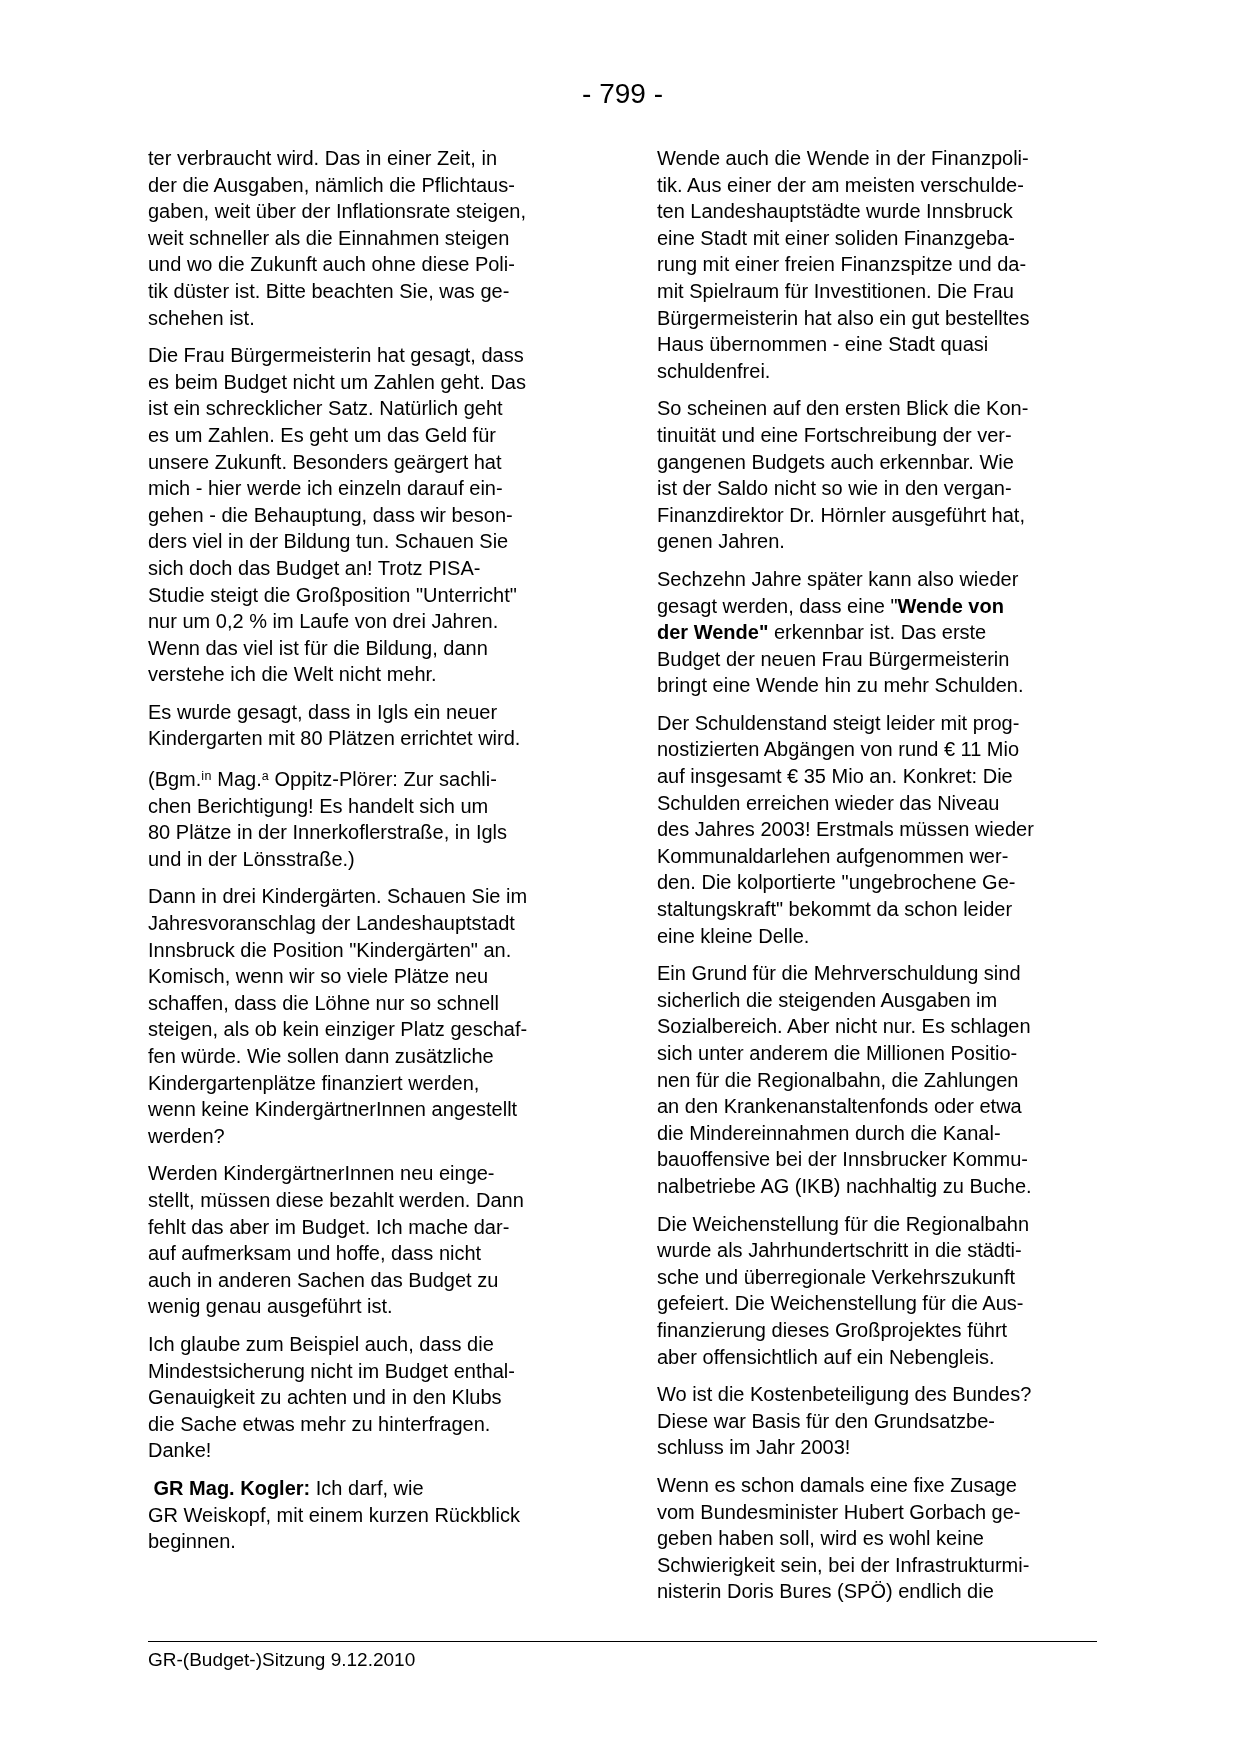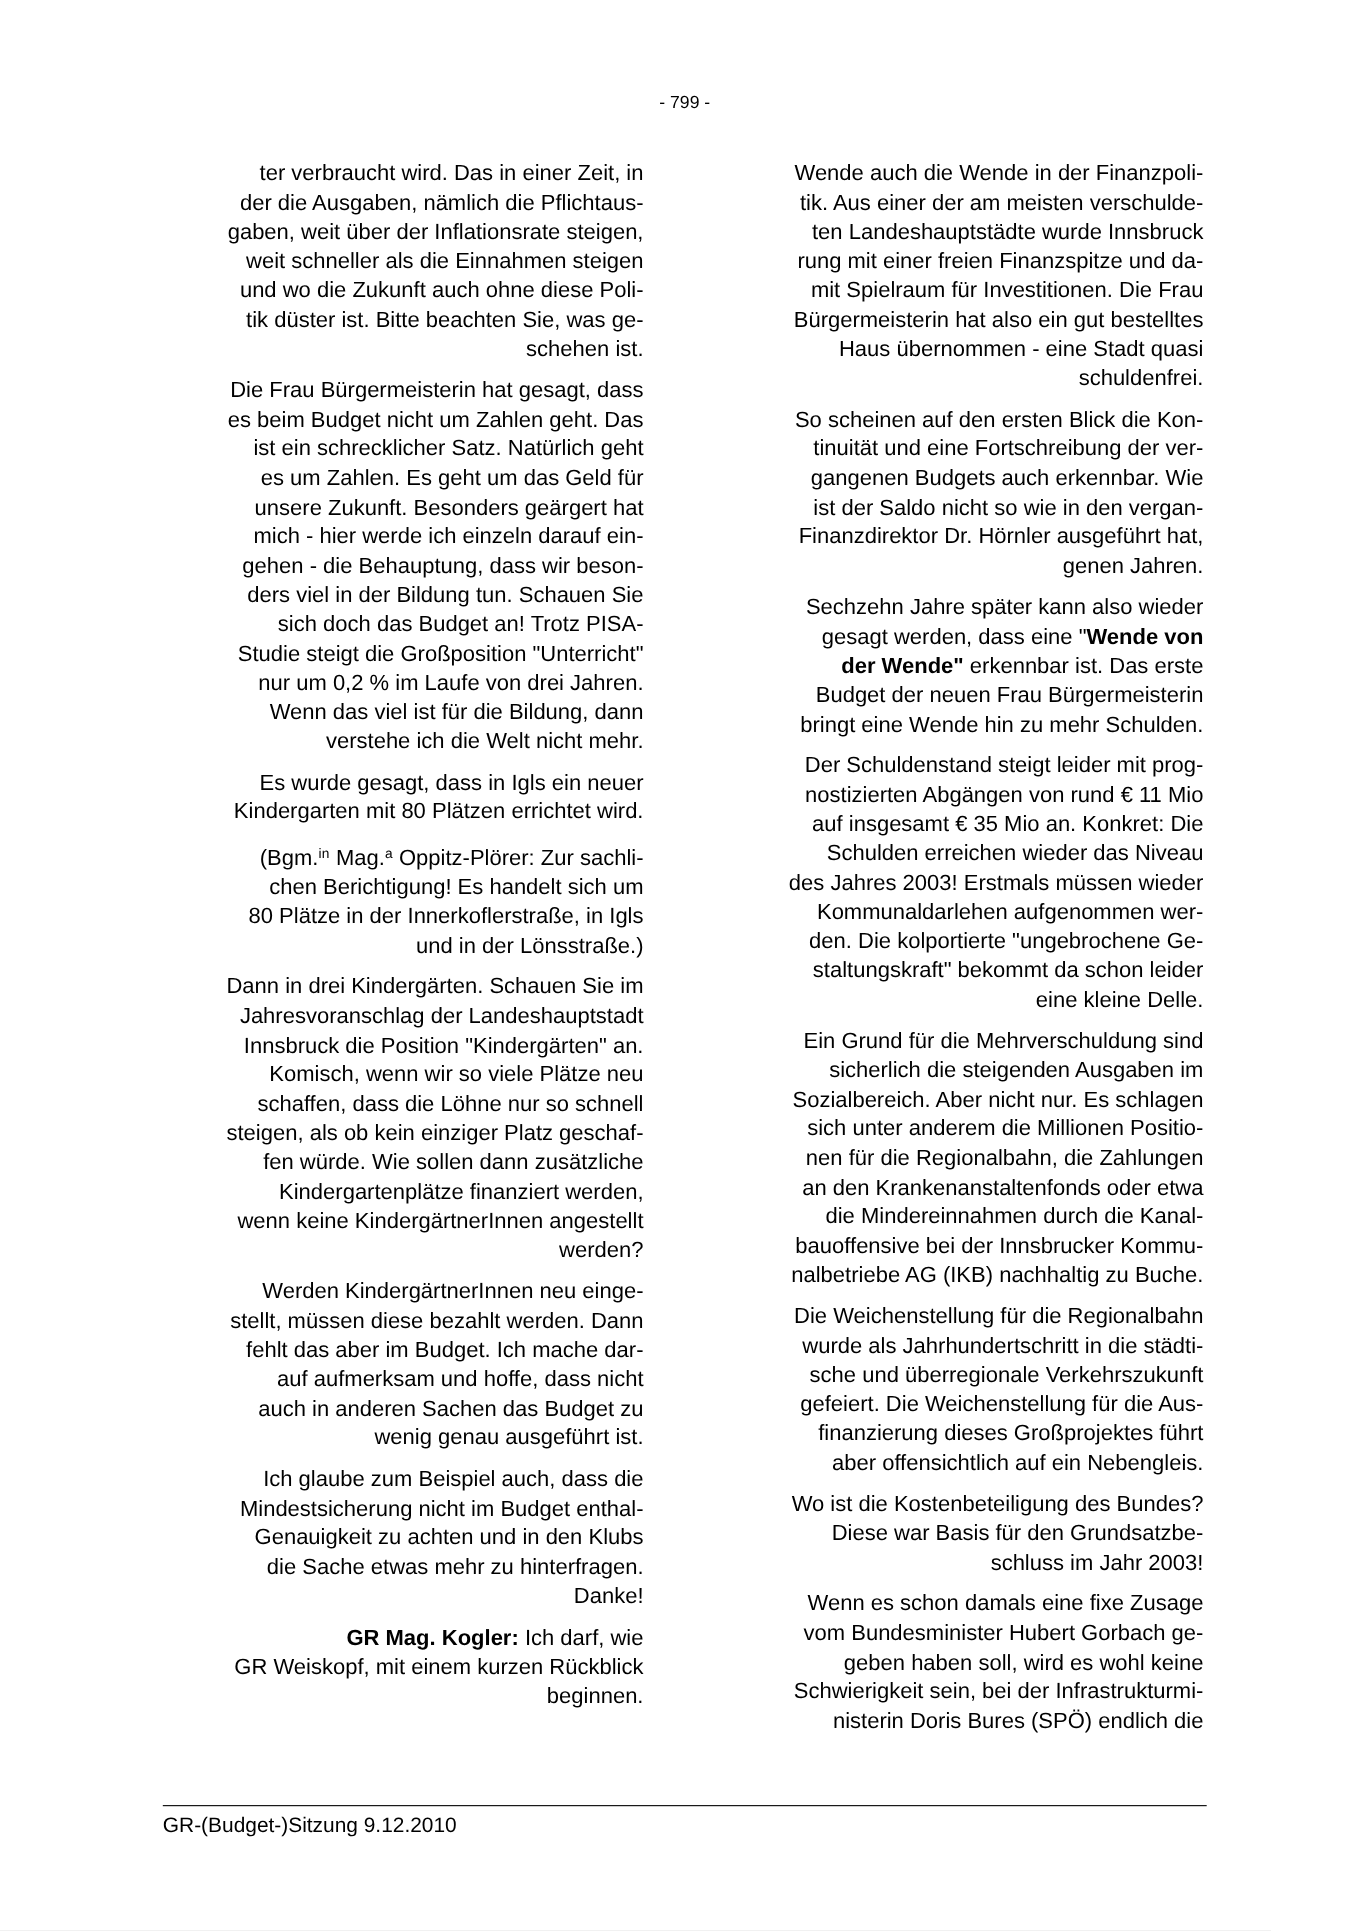--- a/index.html
+++ b/index.html
@@ -11,36 +11,36 @@
     font-family: "Liberation Sans", sans-serif;
     color: #000000;
     overflow: hidden;
   }
   .page-number {
     position: absolute;
     left: 148px;
     top: 82px;
     width: 949px;
     text-align: center;
-    font-size: 16px;
+    font-size: 28px;
     line-height: 24px;
   }
   .columns {
     position: absolute;
     left: 148px;
     top: 145px;
     display: flex;
     gap: 72px;
   }
   .col {
     width: 437px;
     font-size: 20px;
     line-height: 26.6px;
   }
-  .para { margin: 0 0 11px 0; text-align: right; }
+  .para { margin: 0 0 11px 0; }
   .para.gap-before { }
   .line { white-space: pre; }
   .b { font-weight: bold; }
   .sup { font-size: 12.5px; vertical-align: 6px; letter-spacing: 0.3px; }
   .footer-rule {
     position: absolute;
     left: 148px;
     top: 1641px;
     width: 949px;
     height: 0;
@@ -127,20 +127,21 @@
           <div class="line"><span class="b"> GR Mag. Kogler:</span><span> Ich darf, wie</span></div>
           <div class="line"><span>GR Weiskopf, mit einem kurzen Rückblick</span></div>
           <div class="line"><span>beginnen.</span></div>
         </div>
       </div>
     <div class="col">
         <div class="para">
           <div class="line"><span>Wende auch die Wende in der Finanzpoli-</span></div>
           <div class="line"><span>tik. Aus einer der am meisten verschulde-</span></div>
           <div class="line"><span>ten Landeshauptstädte wurde Innsbruck</span></div>
+          <div class="line"><span>eine Stadt mit einer soliden Finanzgeba-</span></div>
           <div class="line"><span>rung mit einer freien Finanzspitze und da-</span></div>
           <div class="line"><span>mit Spielraum für Investitionen. Die Frau</span></div>
           <div class="line"><span>Bürgermeisterin hat also ein gut bestelltes</span></div>
           <div class="line"><span>Haus übernommen - eine Stadt quasi</span></div>
           <div class="line"><span>schuldenfrei.</span></div>
         </div>
         <div class="para">
           <div class="line"><span>So scheinen auf den ersten Blick die Kon-</span></div>
           <div class="line"><span>tinuität und eine Fortschreibung der ver-</span></div>
           <div class="line"><span>gangenen Budgets auch erkennbar. Wie</span></div>

